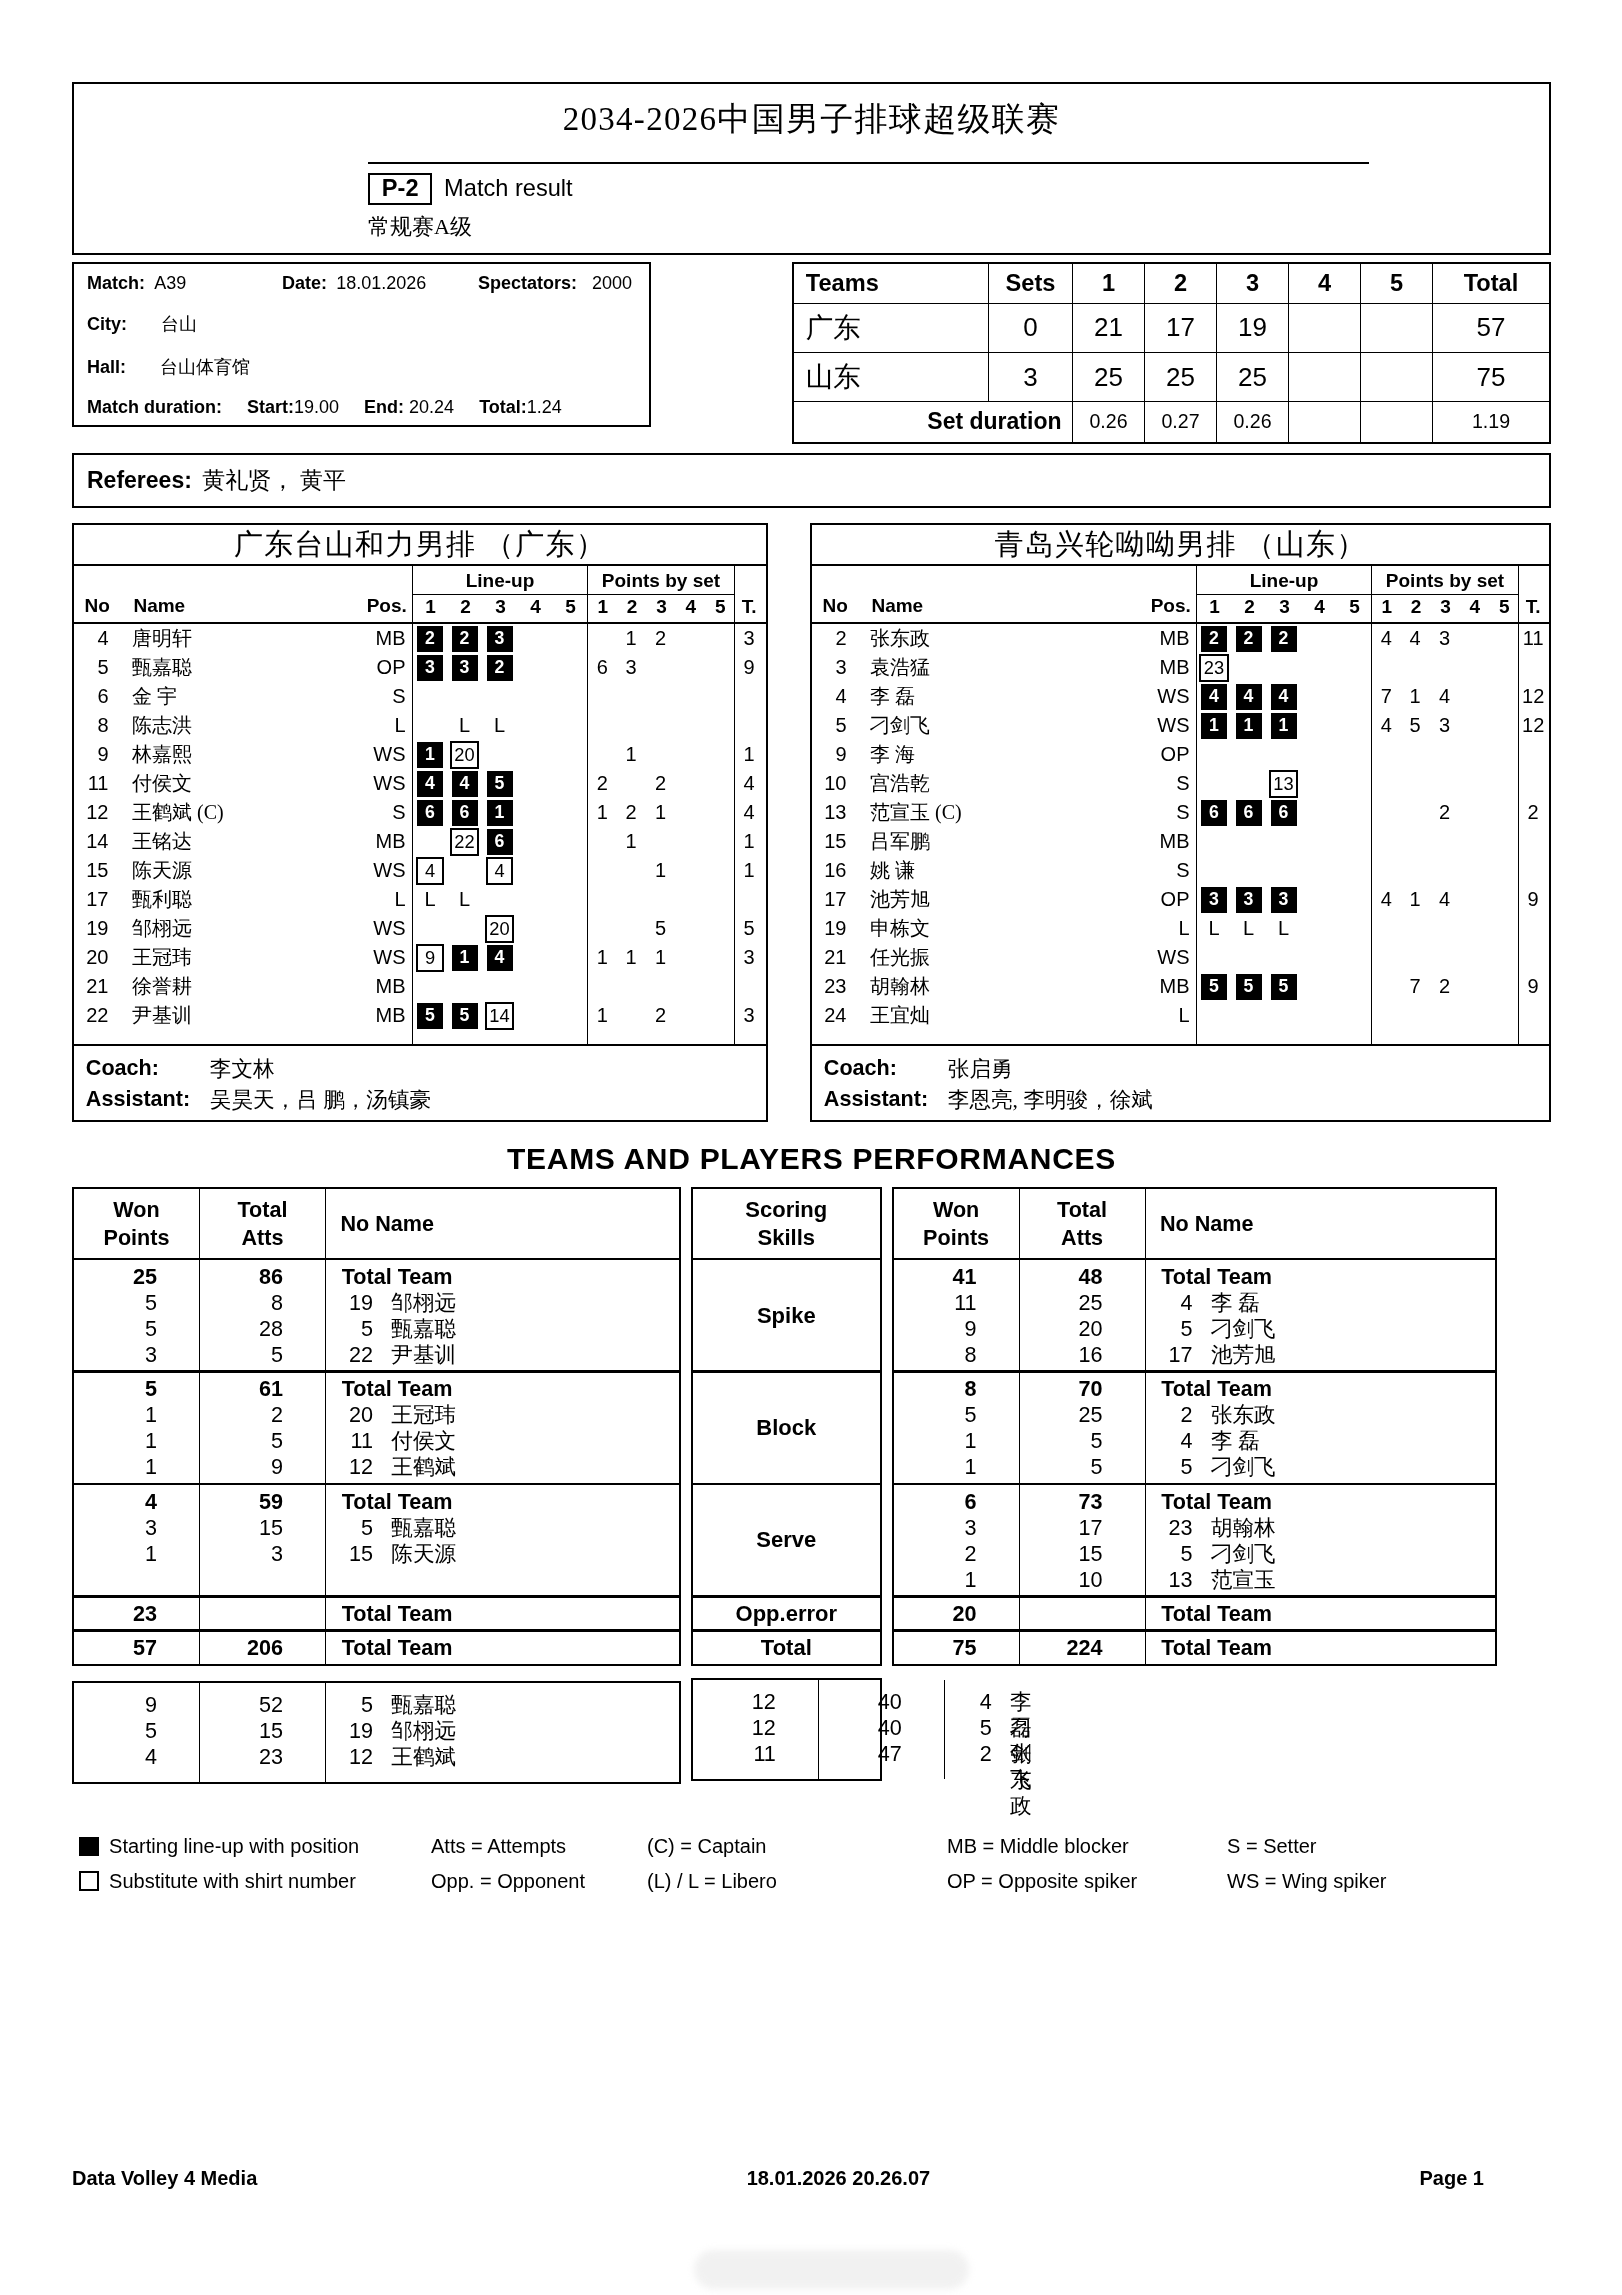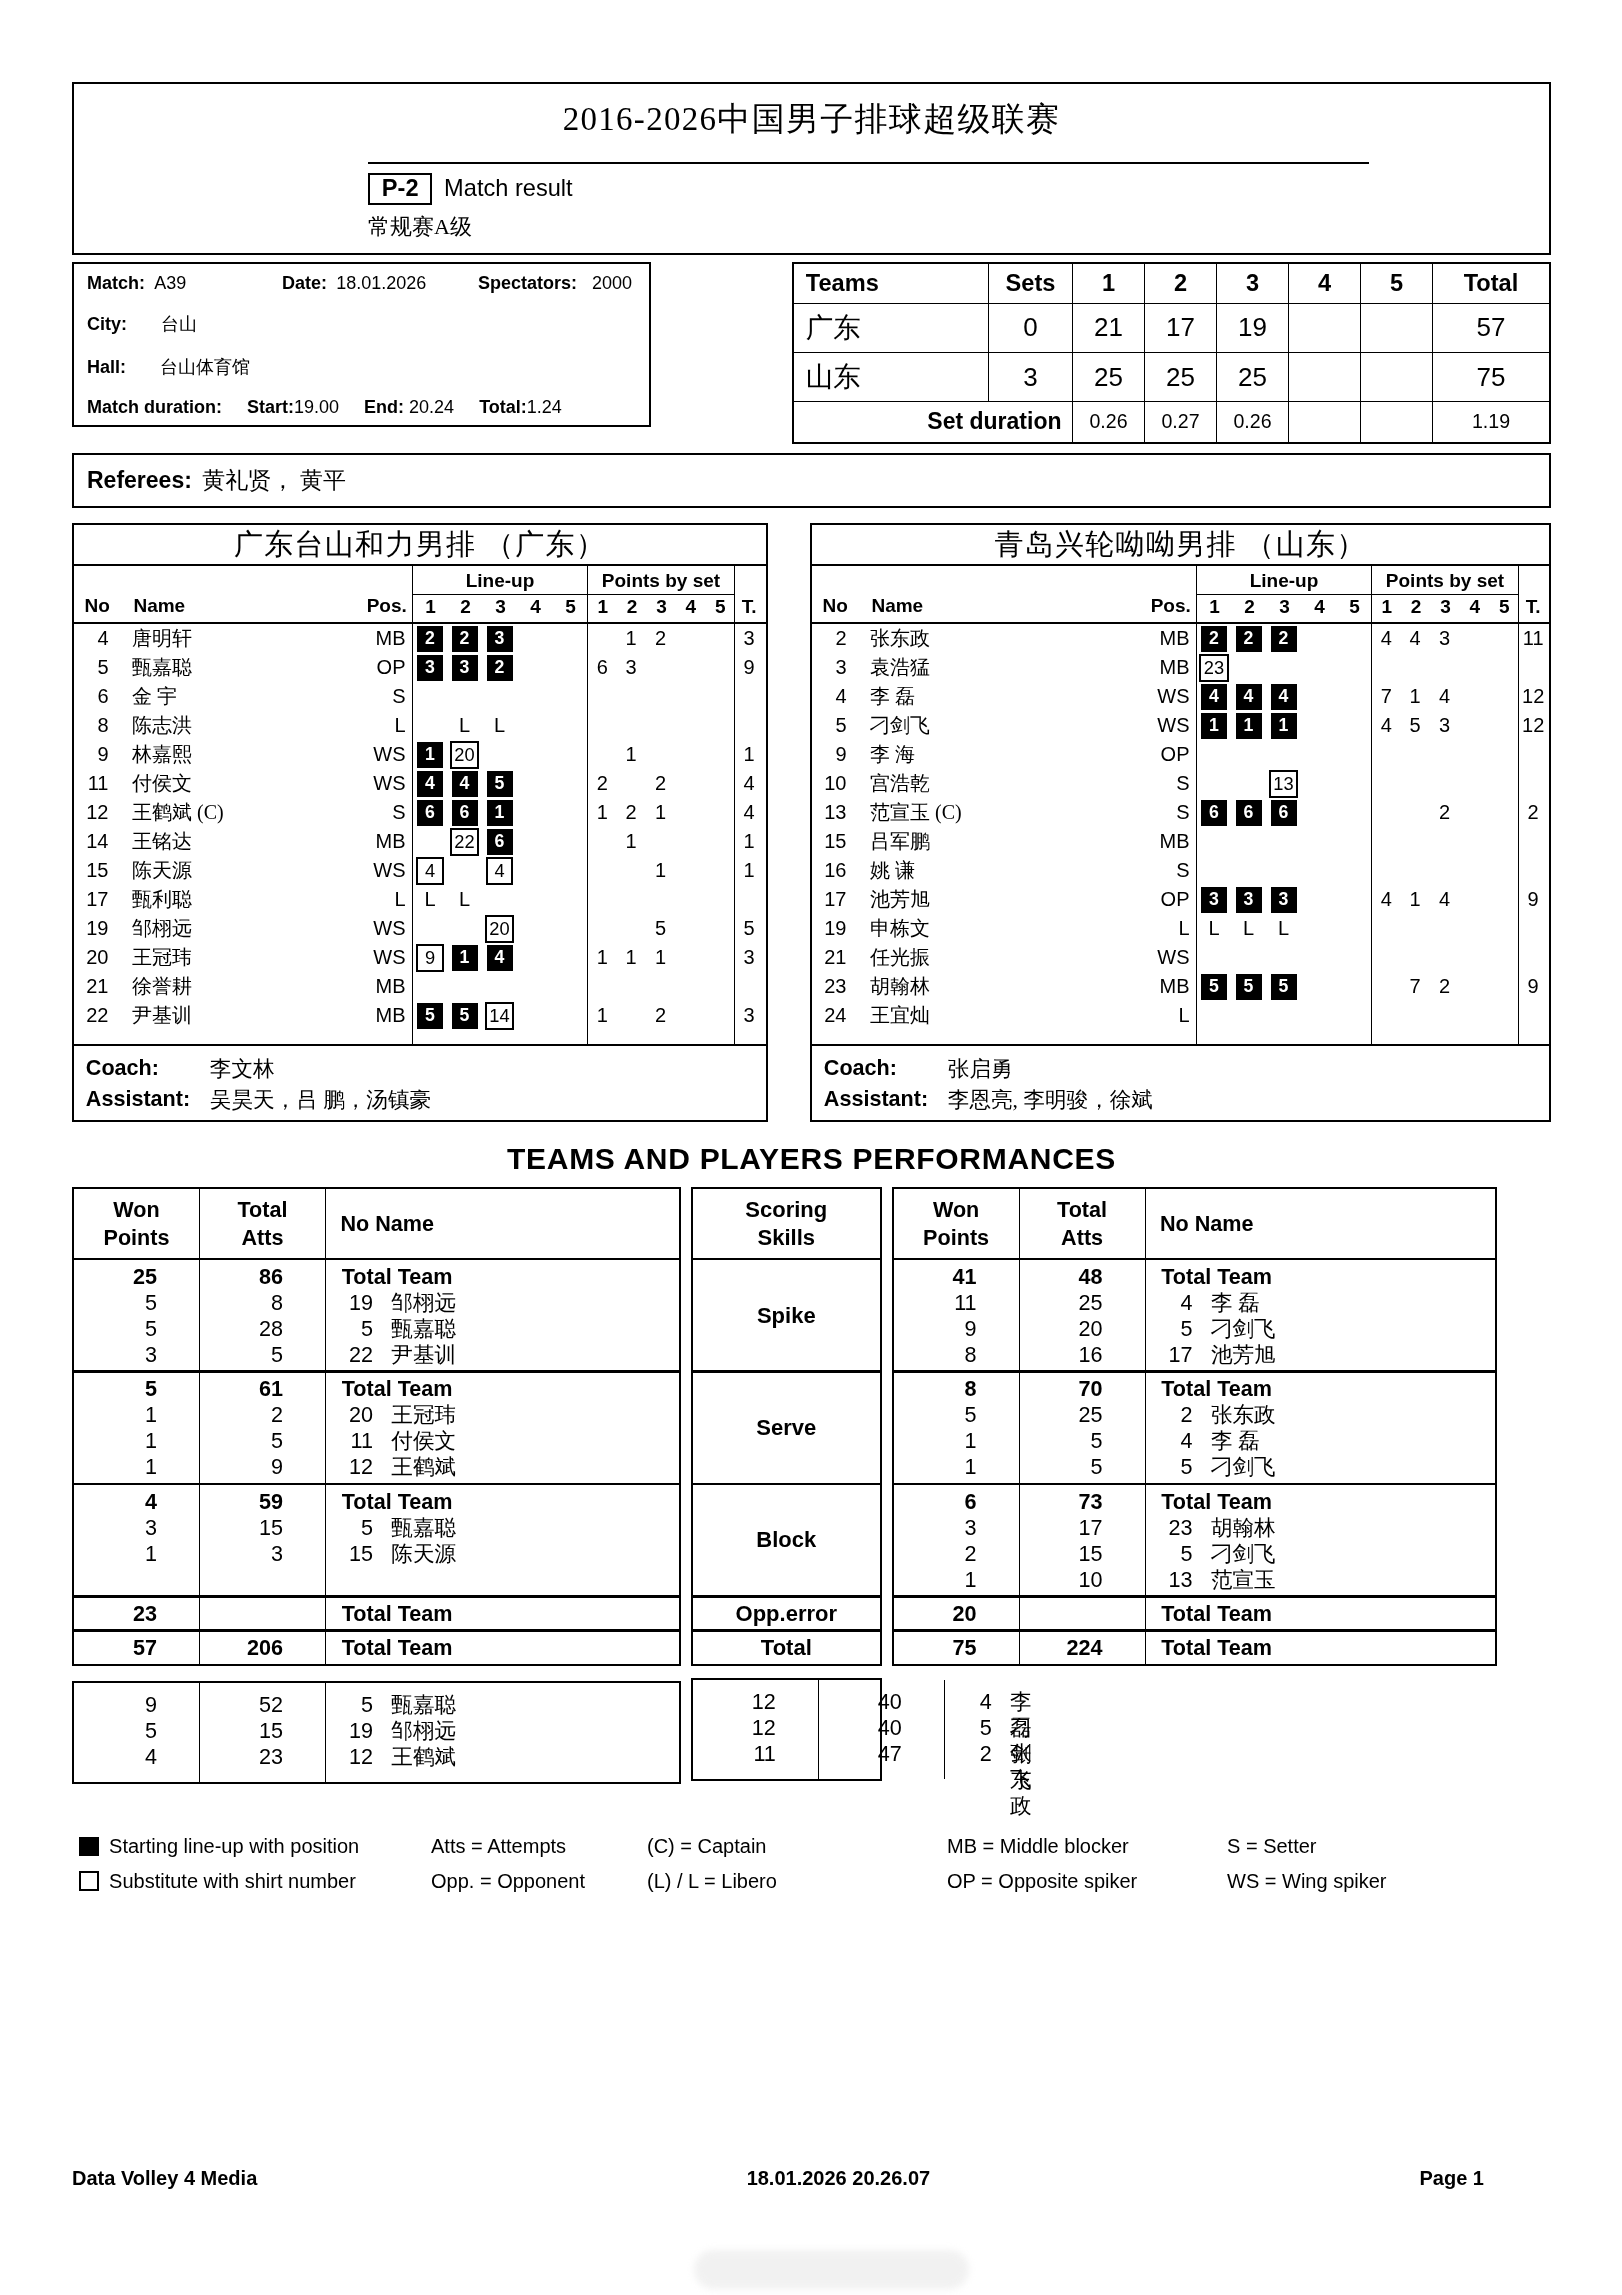--- a/index.html
+++ b/index.html
@@ -114,21 +114,21 @@
   
   .footer { position: absolute; left: 72px; right: 139px; bottom: 105px; display: flex; justify-content: space-between; font-size: 20px; font-weight: bold; }
   .watermark { position: absolute; left: 694px; bottom: 6.5px; width: 275px; height: 39px; background: #d9d9d9; opacity: 0.35; border-radius: 19.6px; filter: blur(3.9px); }
 </style>
 </head>
 <body>
 
 <div class="page">
 
   <div class="header-box">
-    <div class="main-title cn">2016-2026中国男子排球超级联赛</div>
+    <div class="main-title cn">2034-2026中国男子排球超级联赛</div>
     <div class="title-rule"></div>
     <div class="report-row">
       <span class="p2-box">P-2</span>
       <span class="report-name">Match result</span>
     </div>
     <div class="subtitle cn">常规赛A级</div>
   </div>
 
   <div class="info-row">
     <div class="match-info-box">
@@ -1009,22 +1009,22 @@
             </div>
   </div>
         </div>
       </div>
       <div class="pcolstack">
         <div class="pbox hd mid-box">
           <span>Scoring</span>
           <span>Skills</span>
         </div>
         <div class="pbox sec mid-box">Spike</div>
+        <div class="pbox sec mid-box">Block</div>
         <div class="pbox sec mid-box">Serve</div>
-        <div class="pbox sec mid-box">Block</div>
         <div class="pbox one mid-box">Opp.error</div>
         <div class="pbox one mid-box">Total</div>
       </div>
       <div class="pcolstack">
         <div class="pbox hd">
           <div class="pgrid">
     <div class="pcol r2">
               <div class="ph2">Won<br>Points</div>
             </div>
     <div class="pcol r2">

